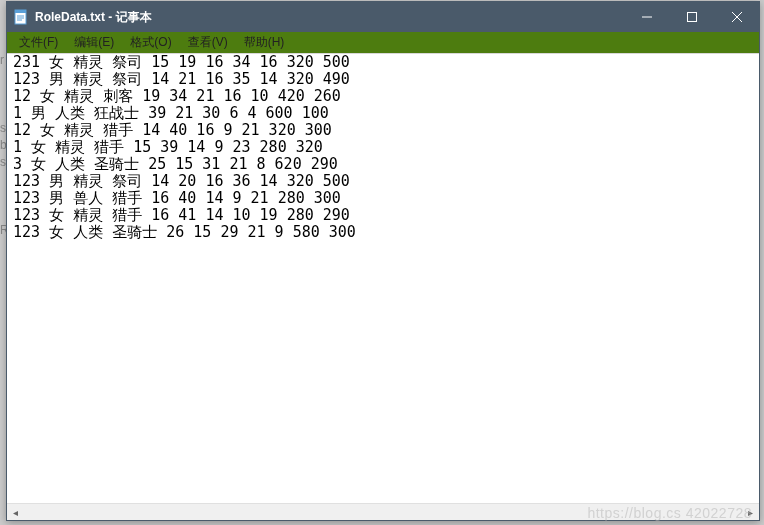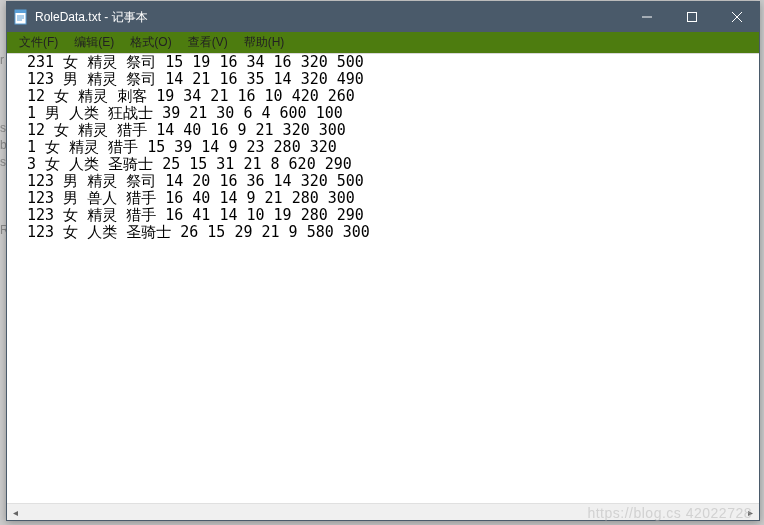--- a/index.html
+++ b/index.html
@@ -22,20 +22,21 @@
     display: flex;
     flex-direction: column;
   }
   .titlebar {
     height: 30px;
     background: #4a5a6a;
     color: #fff;
     display: flex;
     align-items: center;
     padding-left: 6px;
+    font-weight: bold;
   }
   .titlebar .app-icon {
     width: 16px; height: 16px;
     margin-right: 6px;
     display: inline-flex;
   }
   .titlebar .title-text {
     flex: 1;
     font-size: 12px;
   }
@@ -62,21 +63,21 @@
   }
   .content {
     flex: 1;
     position: relative;
     overflow: hidden;
     background: #fff;
   }
   .text-area {
     position: absolute;
     left: 0; top: 0; right: 0; bottom: 18px;
-    padding: 0 20px;
+    padding: 0 6px;
     font-family: "SimSun", "NSimSun", monospace;
     font-size: 15px;
     line-height: 17px;
     white-space: pre;
     color: #000;
     overflow: hidden;
   }
   .hscroll {
     position: absolute;
     left: 0; right: 0; bottom: 0;

